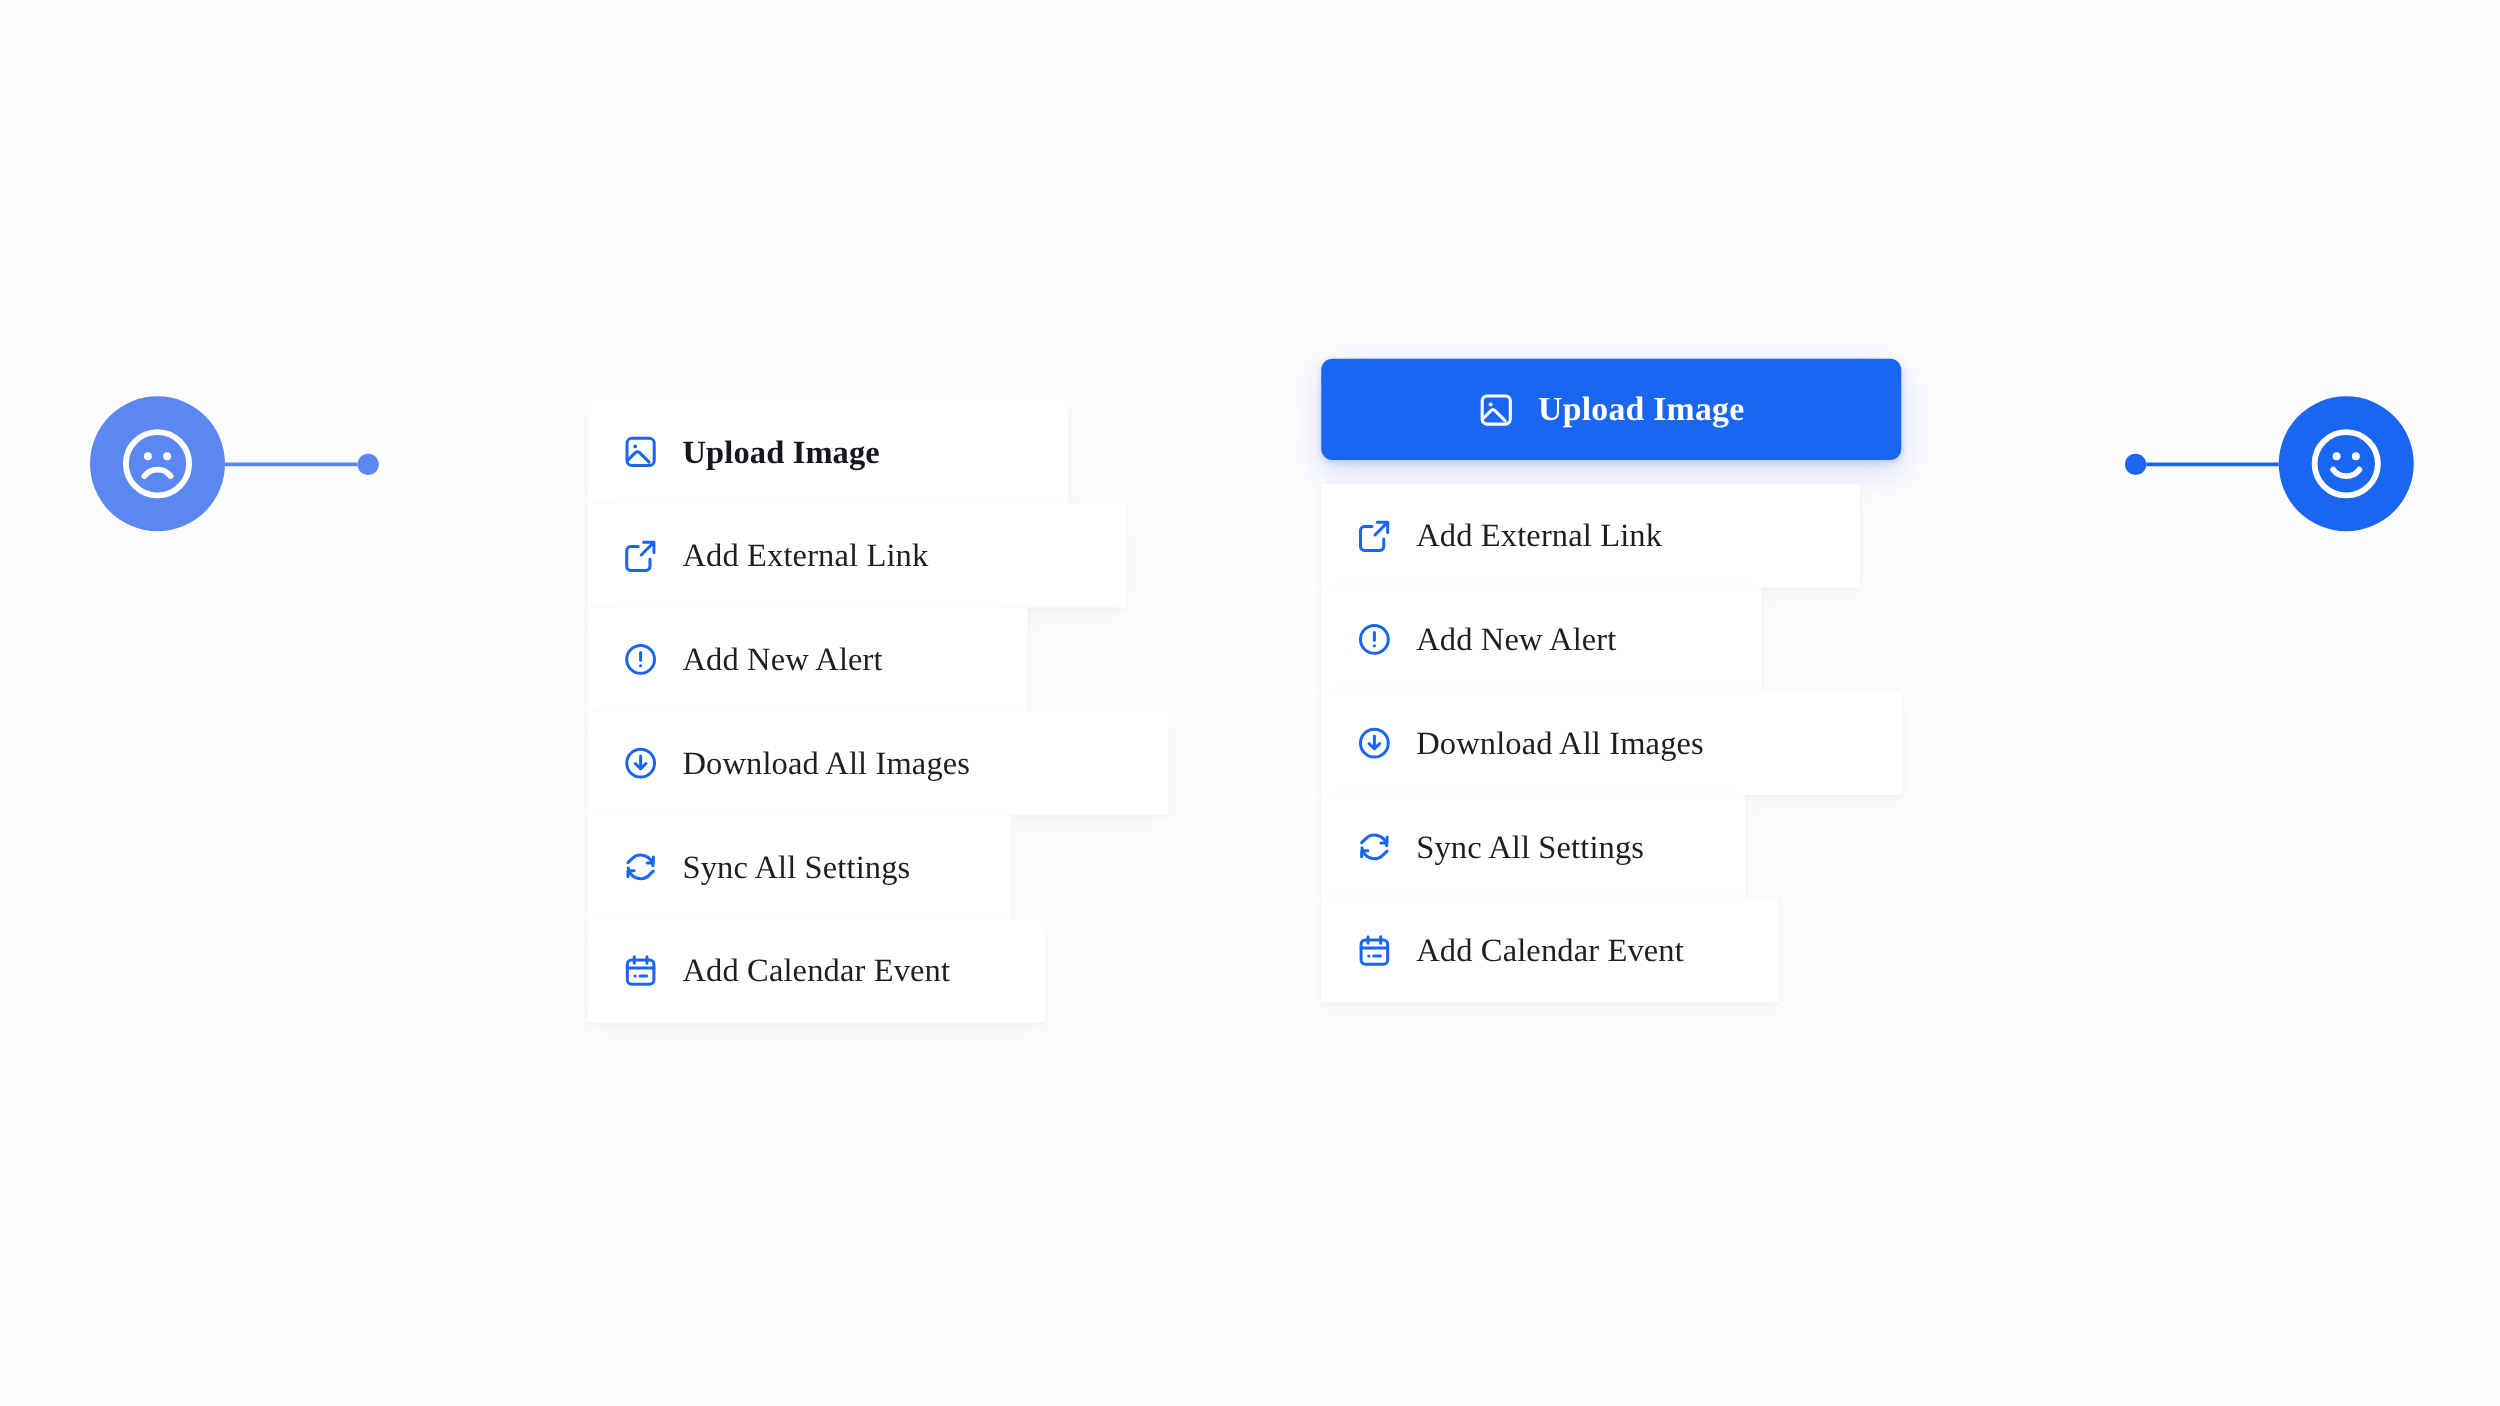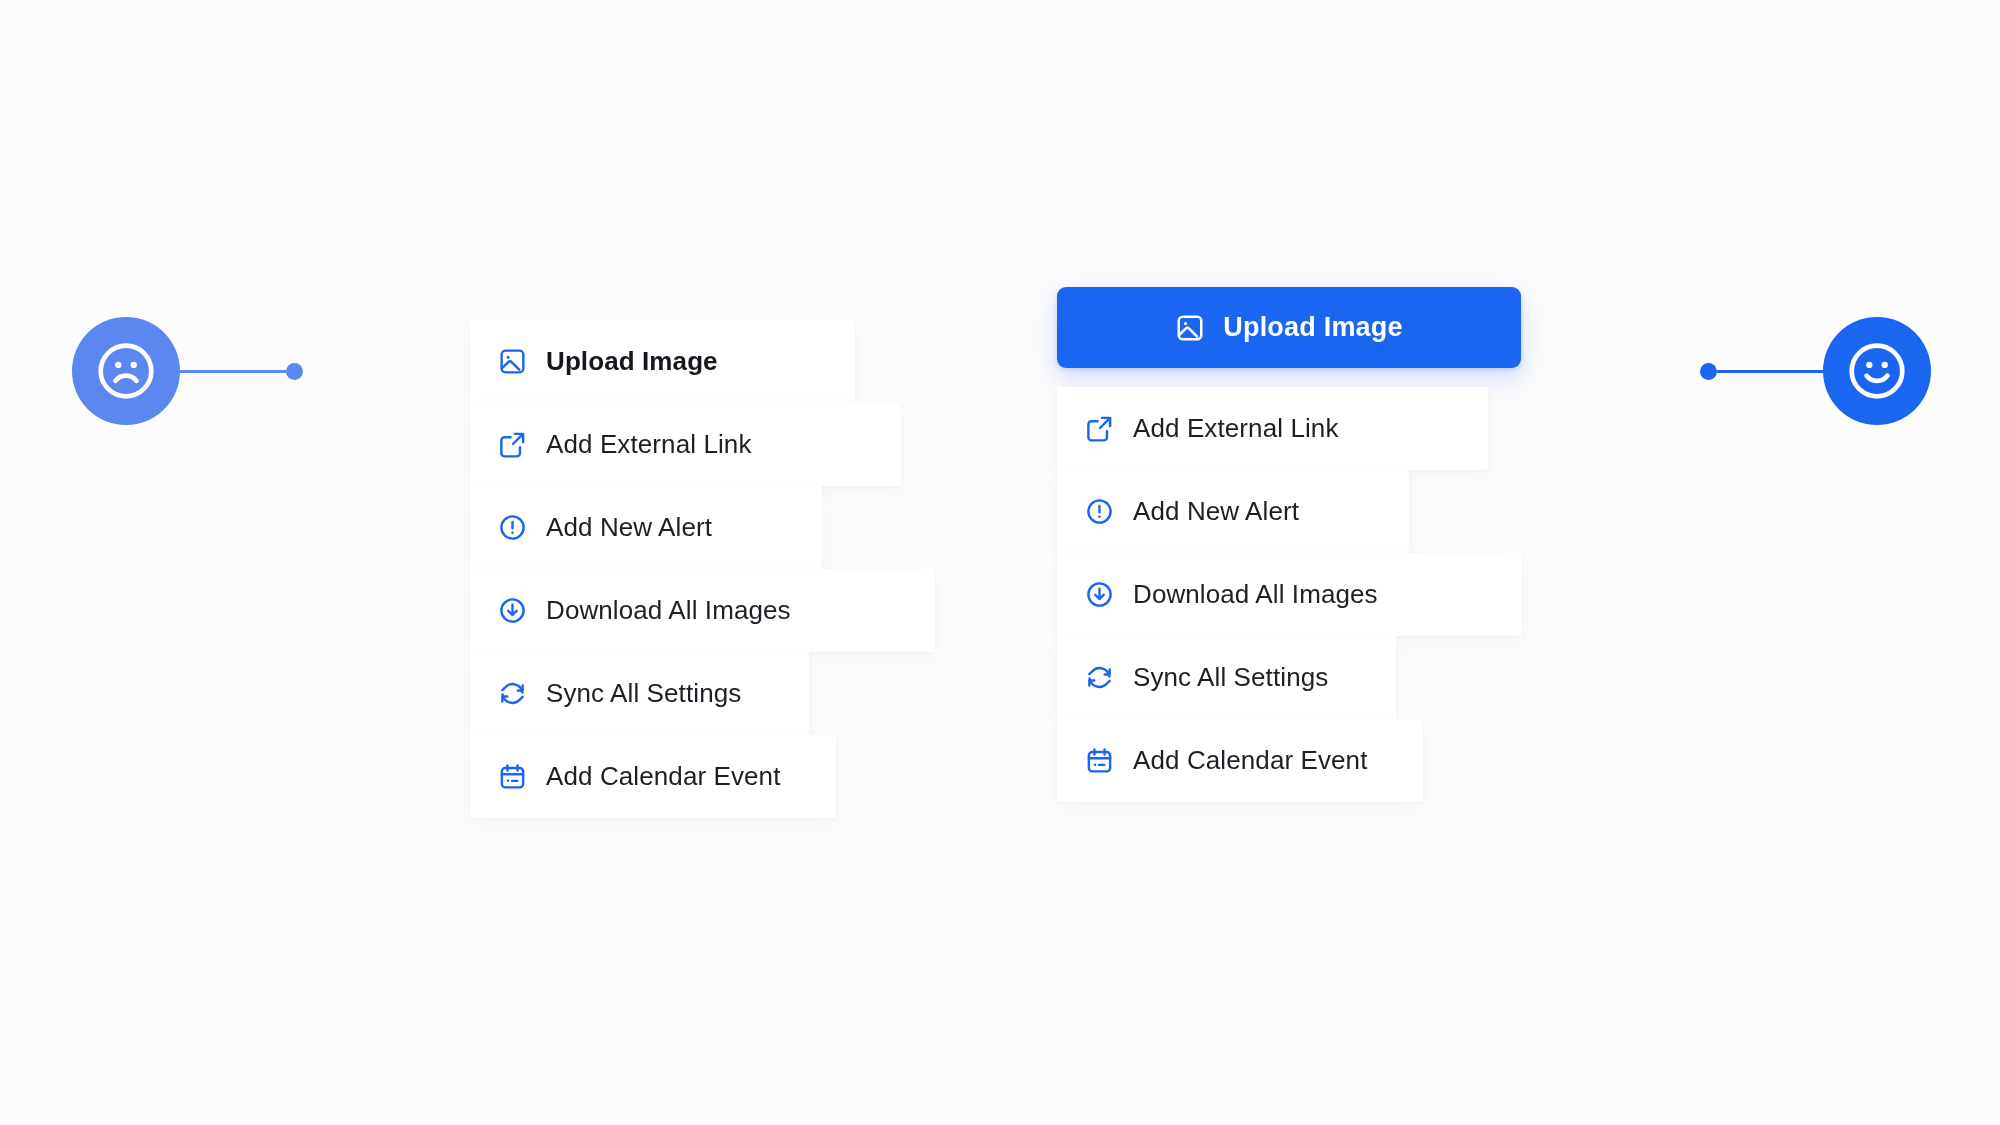--- a/index.html
+++ b/index.html
@@ -54,20 +54,21 @@
   }
 
   #marker-sad    { left: 72px;  top: 317px; }
   #marker-happy  { left: 1700px; top: 317px; }
 
   
   .panel {
     position: absolute;
     display: flex;
     flex-direction: column;
+    font-family: Liberation Serif, serif;
   }
   #panel-before { left: 470px;  top: 320px; }
   #panel-after  { left: 1057px; top: 287px; }
 
   
   .menu-row {
     display: flex;
     align-items: center;
     background: #ffffff;
     box-sizing: border-box;

